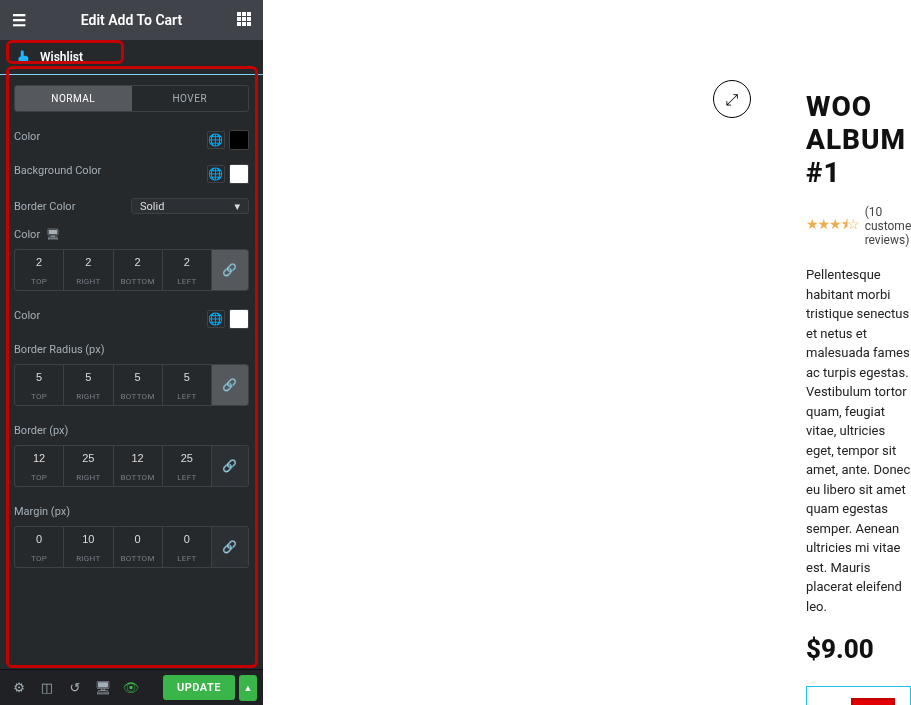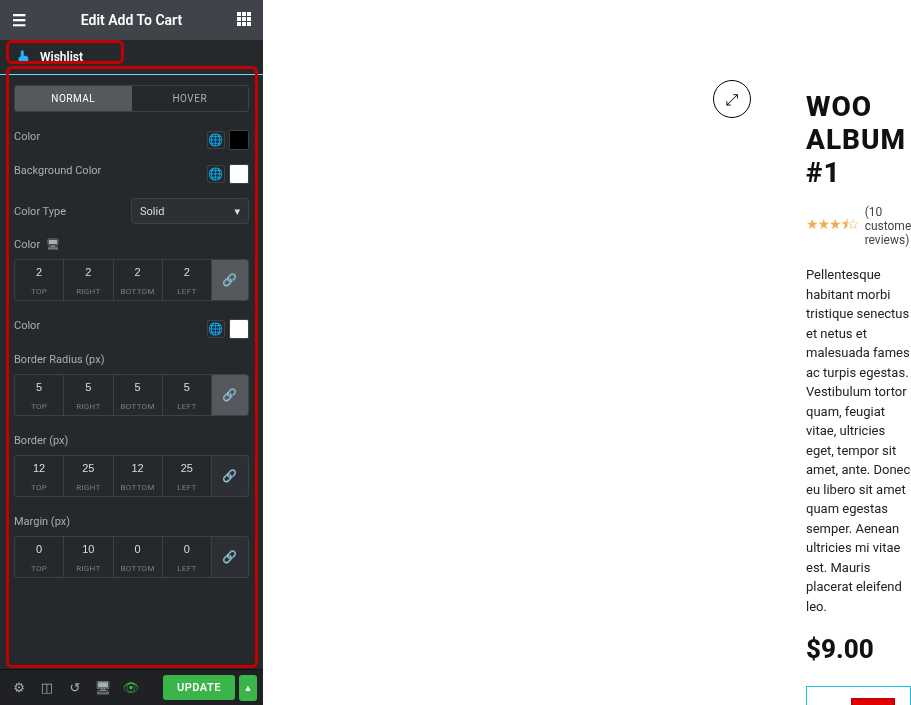--- a/index.html
+++ b/index.html
@@ -30,21 +30,21 @@
 .tab { flex: 1; text-align: center; padding: 7px 0; font-size: 10px; letter-spacing: 0.5px; color: #a4afb7; cursor: pointer; }
 .tab.active { background: #55595e; color: #fff; }
 
 .color-row { display: flex; align-items: flex-start; justify-content: space-between; margin-bottom: 14px; }
 .color-row .lbl { font-size: 11px; color: #a4afb7; }
 .swatch-group { display: flex; align-items: center; gap: 4px; }
 .globe-ic { width: 18px; height: 18px; display: flex; align-items: center; justify-content: center; font-size: 12px; color: #a4afb7; border: 1px solid #3d4045; border-radius: 2px; }
 .swatch { width: 20px; height: 20px; border: 1px solid #3d4045; border-radius: 2px; }
 
 .dropdown-row { display: flex; align-items: center; justify-content: space-between; margin-bottom: 14px; }
-.dropdown { flex: 0 0 118px; height: 26px; background: #2c2f33; border: 1px solid #3d4045; border-radius: 3px; display: flex; align-items: center; justify-content: space-between; padding: 0 8px; font-size: 11px; color: #ddd; }
+.dropdown { flex: 0 0 118px; height: 16px; background: #2c2f33; border: 1px solid #3d4045; border-radius: 3px; display: flex; align-items: center; justify-content: space-between; padding: 0 8px; font-size: 11px; color: #ddd; }
 
 .dim-row { display: flex; border: 1px solid #3d4045; border-radius: 3px; overflow: hidden; }
 .dim-cell { flex: 1; text-align: center; border-right: 1px solid #3d4045; }
 .dim-cell:last-child { border-right: none; }
 .dim-cell input { width: 100%; background: transparent; border: none; color: #ddd; text-align: center; font-size: 11px; padding: 6px 0; }
 .dim-cell .sub { font-size: 8px; color: #787e87; padding: 3px 0 4px; letter-spacing: 0.3px; }
 .dim-link { flex: 0 0 36px; display: flex; align-items: center; justify-content: center; background: #2c2f33; }
 .dim-link.active { background: #55595e; color: #fff; }
 
 .sb-footer { height: 36px; background: #1f2124; border-top: 1px solid #111; display: flex; align-items: center; padding: 0 6px; gap: 2px; }
@@ -119,21 +119,21 @@
 
     <div class="color-row">
       <span class="lbl">Background Color</span>
       <div class="swatch-group">
         <span class="globe-ic">🌐</span>
         <div class="swatch" style="background:#fff"></div>
       </div>
     </div>
 
     <div class="dropdown-row">
-      <span class="lbl" style="font-size:11px;color:#a4afb7">Color Type</span>
+      <span class="lbl" style="font-size:11px;color:#a4afb7">Border Color</span>
       <div class="dropdown">
         <span>Solid</span>
           <span>▾</span>
       </div>
     </div>
 
     <div class="ctrl-block">
       <div class="ctrl-label">
           <span>Color</span>
           <span>🖥</span>

